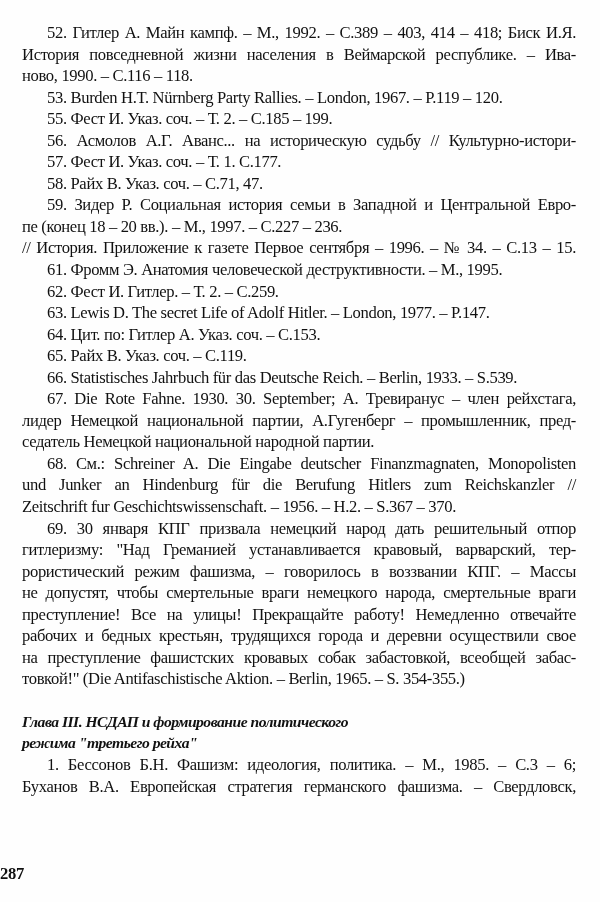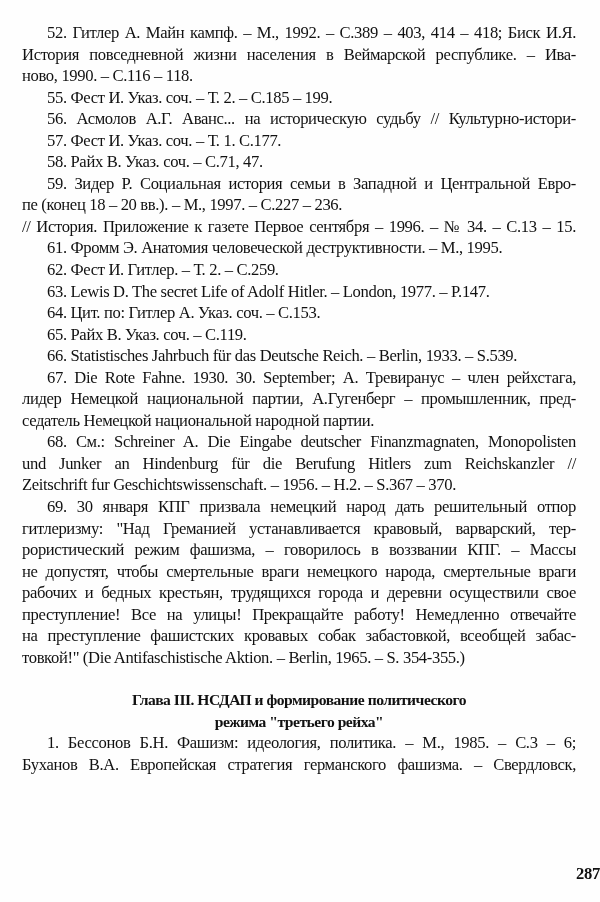--- a/index.html
+++ b/index.html
@@ -12,39 +12,42 @@
   .text-block {
     position: absolute; left: 22px; top: 22px; width: 554px;
     font-size: 16.6px; line-height: 21.55px; letter-spacing: -0.35px;
   }
   .note {
     margin: 0; text-indent: 25px; text-align: justify;
   }
   .note .ln { display: block; white-space: nowrap; }
   .note .ln.j { text-align: justify; text-align-last: justify; white-space: normal; }
   .heading {
-    margin: 21px 0 0 0; text-align: center; font-weight: bold;
-    font-size: 15.6px; line-height: 21.5px; letter-spacing: -0.5px; text-indent: 0;
+    margin: 21px 0 0 0; font-weight: bold;
+    font-size: 15.6px; line-height: 21.5px; letter-spacing: -0.5px; text-indent: 0; font-style: italic;
   }
   .heading span { display: block; }
   .page-number {
-    position: absolute; left: 0; width: 600px; top: 864px; text-align: right;
+    position: absolute; left: 0; width: 600px; top: 864px; text-align: left;
     font-size: 16.6px; font-weight: bold; letter-spacing: -0.3px;
   }
 </style>
 </head>
 <body>
 
 <div class="page">
   <div class="text-block">
 
     <p class="note">
       <span class="ln j">52. Гитлер А. Майн кампф. – М., 1992. – С.389 – 403, 414 – 418; Биск И.Я.</span>
       <span class="ln j" style="text-indent:0">История повседневной жизни населения в Веймарской республике. – Ива-</span>
       <span class="ln" style="text-indent:0">ново, 1990. – С.116 – 118.</span>
+    </p>
+    <p class="note">
+      <span class="ln">53. Burden H.T. Nürnberg Party Rallies. – London, 1967. – P.119 – 120.</span>
     </p>
     <p class="note">
       <span class="ln">55. Фест И. Указ. соч. – Т. 2. – С.185 – 199.</span>
     </p>
     <p class="note">
       <span class="ln j">56. Асмолов А.Г. Аванс... на историческую судьбу // Культурно-истори-</span>
     </p>
     <p class="note">
       <span class="ln">57. Фест И. Указ. соч. – Т. 1. С.177.</span>
     </p>
@@ -84,22 +87,22 @@
     <p class="note">
       <span class="ln j">68. См.: Schreiner A. Die Eingabe deutscher Finanzmagnaten, Monopolisten</span>
       <span class="ln j" style="text-indent:0">und Junker an Hindenburg für die Berufung Hitlers zum Reichskanzler //</span>
       <span class="ln" style="text-indent:0">Zeitschrift fur Geschichtswissenschaft. – 1956. – H.2. – S.367 – 370.</span>
     </p>
     <p class="note">
       <span class="ln j">69. 30 января КПГ призвала немецкий народ дать решительный отпор</span>
       <span class="ln j" style="text-indent:0">гитлеризму: "Над Греманией устанавливается кравовый, варварский, тер-</span>
       <span class="ln j" style="text-indent:0">рористический режим фашизма, – говорилось в воззвании КПГ. – Массы</span>
       <span class="ln j" style="text-indent:0">не допустят, чтобы смертельные враги немецкого народа, смертельные враги</span>
+      <span class="ln j" style="text-indent:0">преступление! Все на улицы! Прекращайте работу! Немедленно отвечайте</span>
       <span class="ln j" style="text-indent:0">рабочих и бедных крестьян, трудящихся города и деревни осуществили свое</span>
-      <span class="ln j" style="text-indent:0">преступление! Все на улицы! Прекращайте работу! Немедленно отвечайте</span>
       <span class="ln j" style="text-indent:0">на преступление фашистских кровавых собак забастовкой, всеобщей забас-</span>
       <span class="ln" style="text-indent:0">товкой!" (Die Antifaschistische Aktion. – Berlin, 1965. – S. 354-355.)</span>
     </p>
 
     <h2 class="heading">
       <span>Глава III. НСДАП и формирование политического</span>
       <span>режима "третьего рейха"</span>
     </h2>
 
     <p class="note">

